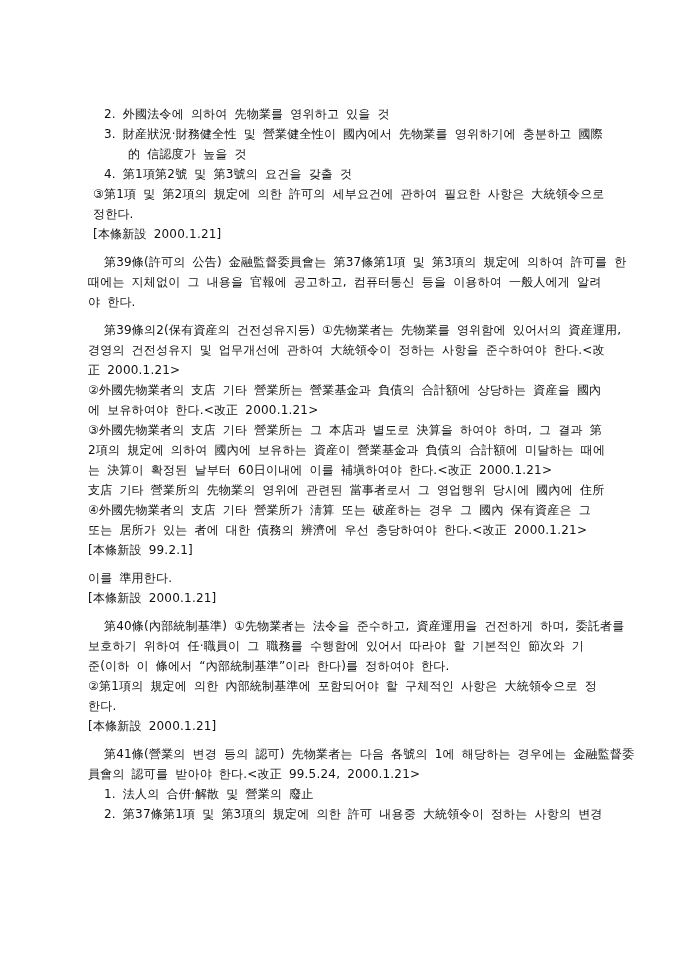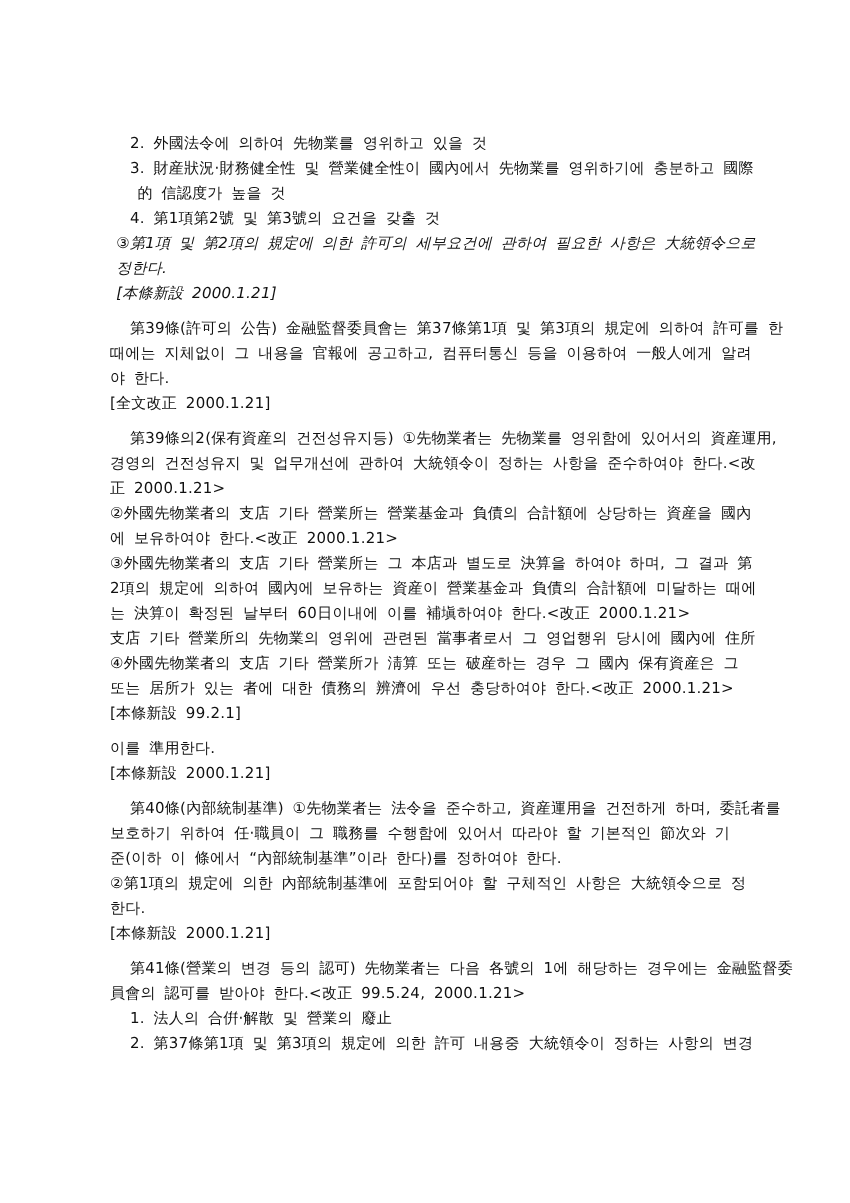--- a/index.html
+++ b/index.html
@@ -36,44 +36,43 @@
     height: 20px;
     line-height: 20px;
     font-size: 12px;
     letter-spacing: 0.2px;
     word-spacing: 3px;
     white-space: pre;
     color: #111111;
   }
   
   .i0 { margin-left: 16px; }
-  .i1 { margin-left: 5px; font-style: italic; }
+  .i1 { margin-left: 5px; }
   .i2 { }
   .i3 { margin-left: 16px; }
-  .i4 { margin-left: 22px; }
+  .i4 { margin-left: 40px; }
 </style>
 </head>
 <body style="background: rgb(255, 255, 255);">
 
 <div class="page">
   <div class="doc-body" id="doc-body" style="color: rgb(17, 17, 17);">
       <div class="section">
         <div class="line i3">2. 外國法令에 의하여 先物業를 영위하고 있을 것</div>
         <div class="line i3">3. 財産狀況·財務健全性 및 營業健全性이 國內에서 先物業를 영위하기에 충분하고 國際</div>
         <div class="line i4">的 信認度가 높을 것</div>
         <div class="line i3">4. 第1項第2號 및 第3號의 요건을 갖출 것</div>
         <div class="line i1">③第1項 및 第2項의 規定에 의한 許可의 세부요건에 관하여 필요한 사항은 大統領令으로</div>
         <div class="line i1">정한다.</div>
         <div class="line i1">[本條新設 2000.1.21]</div>
       </div>
       <div class="section">
         <div class="line i0">第39條(許可의 公告) 金融監督委員會는 第37條第1項 및 第3項의 規定에 의하여 許可를 한</div>
         <div class="line i2">때에는 지체없이 그 내용을 官報에 공고하고, 컴퓨터통신 등을 이용하여 一般人에게 알려</div>
         <div class="line i2">야 한다.</div>
-        <div class="line i2">[全文改正 2000.1.21]</div>
       </div>
       <div class="section">
         <div class="line i0">第39條의2(保有資産의 건전성유지등) ①先物業者는 先物業를 영위함에 있어서의 資産運用,</div>
         <div class="line i2">경영의 건전성유지 및 업무개선에 관하여 大統領令이 정하는 사항을 준수하여야 한다.&lt;改</div>
         <div class="line i2">正 2000.1.21&gt;</div>
         <div class="line i2">②外國先物業者의 支店 기타 營業所는 營業基金과 負債의 合計額에 상당하는 資産을 國內</div>
         <div class="line i2">에 보유하여야 한다.&lt;改正 2000.1.21&gt;</div>
         <div class="line i2">③外國先物業者의 支店 기타 營業所는 그 本店과 별도로 決算을 하여야 하며, 그 결과 第</div>
         <div class="line i2">2項의 規定에 의하여 國內에 보유하는 資産이 營業基金과 負債의 合計額에 미달하는 때에</div>
         <div class="line i2">는 決算이 확정된 날부터 60日이내에 이를 補塡하여야 한다.&lt;改正 2000.1.21&gt;</div>

